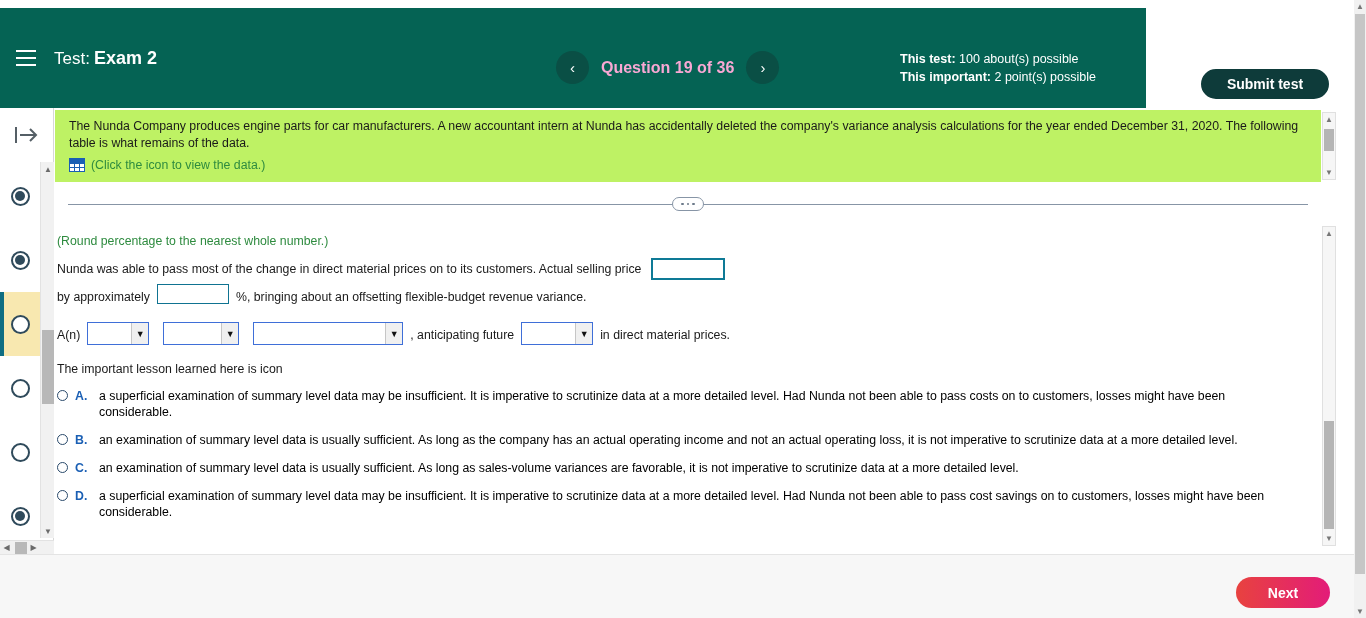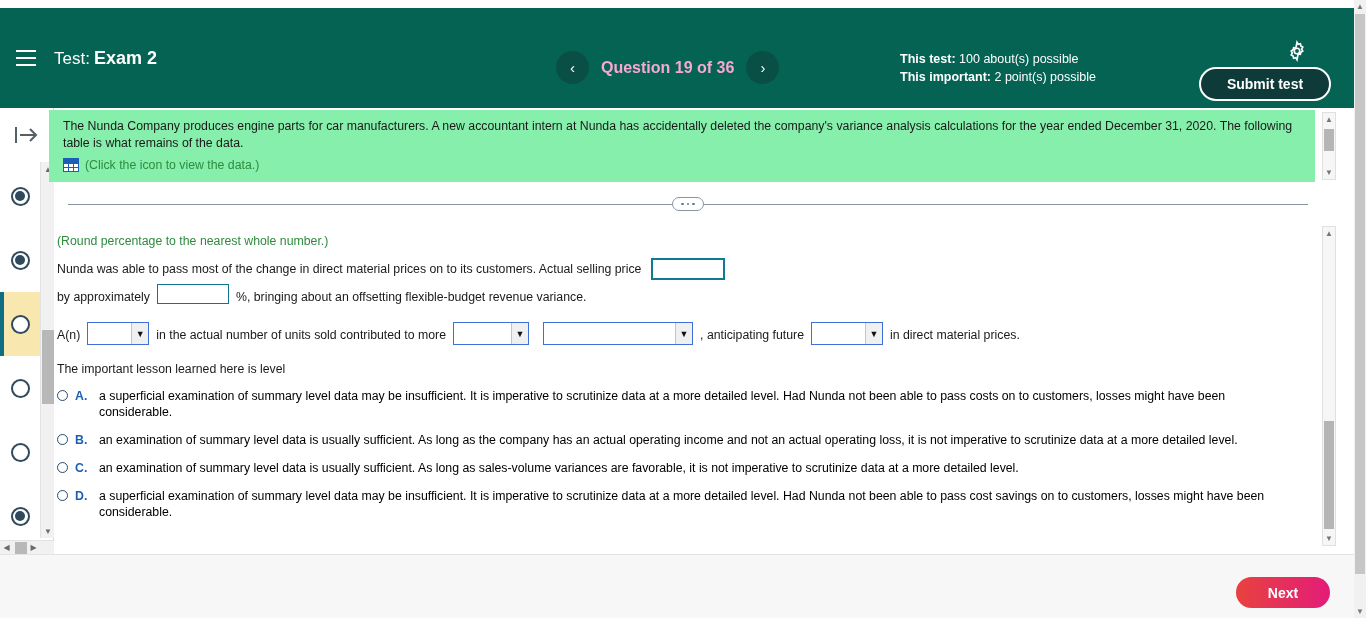--- a/index.html
+++ b/index.html
@@ -14,21 +14,21 @@
     position: relative;
     width: 1366px;
     height: 618px;
     background: #ffffff;
   }
 
   
   .topbar {
     position: absolute;
     left: 0; top: 8px;
-    width: 1354px; height: 100px;
+    width: 1146px; height: 100px;
     background: #056354;
     display: flex;
     align-items: center;
   }
   .hamburger {
     margin-left: 12px;
     width: 28px; height: 28px;
     display: flex; flex-direction: column;
     justify-content: center; align-items: center;
     gap: 5px;
@@ -167,23 +167,23 @@
     background: #f1f1f1;
     border-top: 1px solid #e2e2e2;
     display: flex; align-items: center;
   }
   .sb-hscroll .ar { width: 13px; text-align: center; font-size: 8px; color: #6b6b6b; }
   .sb-hthumb { width: 12px; height: 12px; background: #b8b8b8; margin-left: 2px; }
 
   
   .pane-top {
     position: absolute;
-    left: 49px; top: 110px;
+    left: 55px; top: 110px;
     width: 1266px; height: 72px;
-    background: #86efac;
+    background: #bef264;
     overflow: hidden;
   }
   .pane-top-inner {
     padding: 8px 14px 0 14px;
     font-size: 12.3px;
     color: #1a1a1a;
     line-height: 16.5px;
   }
   .datalink {
     margin-top: 6px;
@@ -478,38 +478,37 @@
         <span class="blank-box"></span>
         <span>%, bringing about an offsetting flexible-budget revenue variance.</span>
       </div>
 
       <div class="sent-row2" style="margin-top:4px;">
         <span>A(n)</span>
         <span class="sel w1">
           <span class="body"></span>
           <span class="arrow">▼</span>
         </span>
-        <span>in the actual number of units sold contributed to more</span>
         <span class="sel w2">
           <span class="body"></span>
           <span class="arrow">▼</span>
         </span>
         <span class="sel w3">
           <span class="body"></span>
           <span class="arrow">▼</span>
         </span>
         <span>, anticipating future</span>
         <span class="sel w4">
           <span class="body"></span>
           <span class="arrow">▼</span>
         </span>
         <span>in direct material prices.</span>
       </div>
 
-      <div class="lesson">The important lesson learned here is level</div>
+      <div class="lesson">The important lesson learned here is icon</div>
 
       <div class="choice">
         <span class="radio"></span>
         <span class="choice-letter">A.</span>
         <span class="choice-text">a superficial examination of summary level data may be insufficient. It is imperative to scrutinize data at a more detailed level. Had Nunda not been able to pass costs on to customers, losses might have been considerable.</span>
       </div>
 
       <div class="choice">
         <span class="radio"></span>
         <span class="choice-letter">B.</span>

